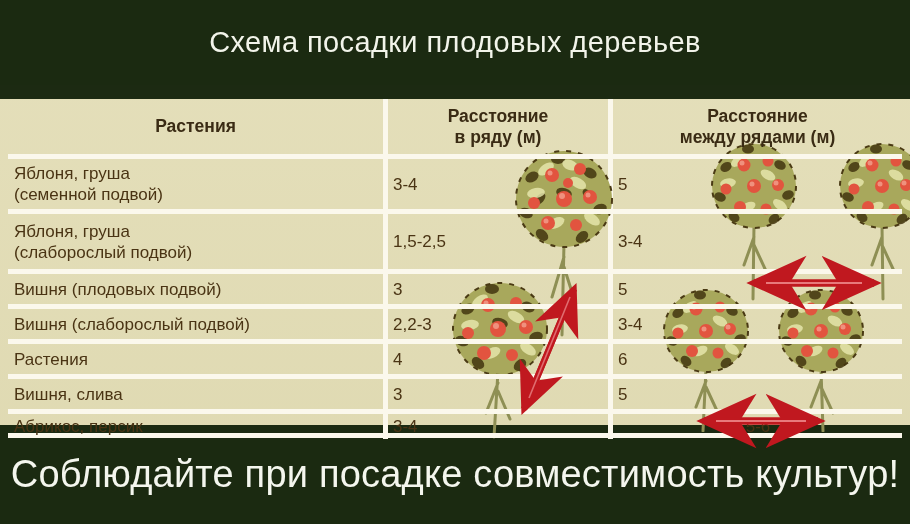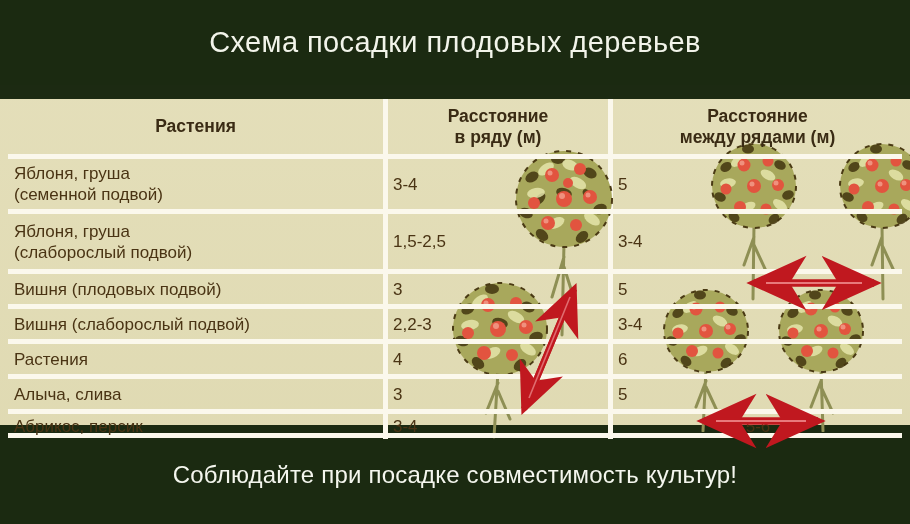--- a/index.html
+++ b/index.html
@@ -139,21 +139,21 @@
     top: 425px;
     width: 910px;
     height: 99px;
     background: #1b2a11;
     display: flex;
     align-items: center;
     justify-content: center;
   }
   .bottom-text {
     color: #f4f6ee;
-    font-size: 24px;
+    font-size: 38px;
     font-weight: 400;
     white-space: nowrap;
     letter-spacing: 0.2px;
   }
 </style>
 </head>
 <body>
 
 <div id="infographic">
 
@@ -509,21 +509,21 @@
       <div class="cell val1" style="top:210px; height:30px;">2,2-3</div>
       <div class="cell val2" style="top:210px; height:30px;">3-4</div>
 
       <div class="cell name" style="top:245px; height:30px;">
         <span class="ln">Растения</span>
       </div>
       <div class="cell val1" style="top:245px; height:30px;">4</div>
       <div class="cell val2" style="top:245px; height:30px;">6</div>
 
       <div class="cell name" style="top:280px; height:30px;">
-        <span class="ln">Алыча, слива</span>
+        <span class="ln">Вишня, слива</span>
       </div>
       <div class="cell val1" style="top:280px; height:30px;">3</div>
       <div class="cell val2" style="top:280px; height:30px;">5</div>
 
       <div class="cell name" style="top:315px; height:24px;">
         <span class="ln">Абрикос, персик</span>
       </div>
       <div class="cell val1" style="top:315px; height:24px;">3-4</div>
       <div class="cell val2" style="top:315px; height:24px;text-align:center;">5-6</div>
 

